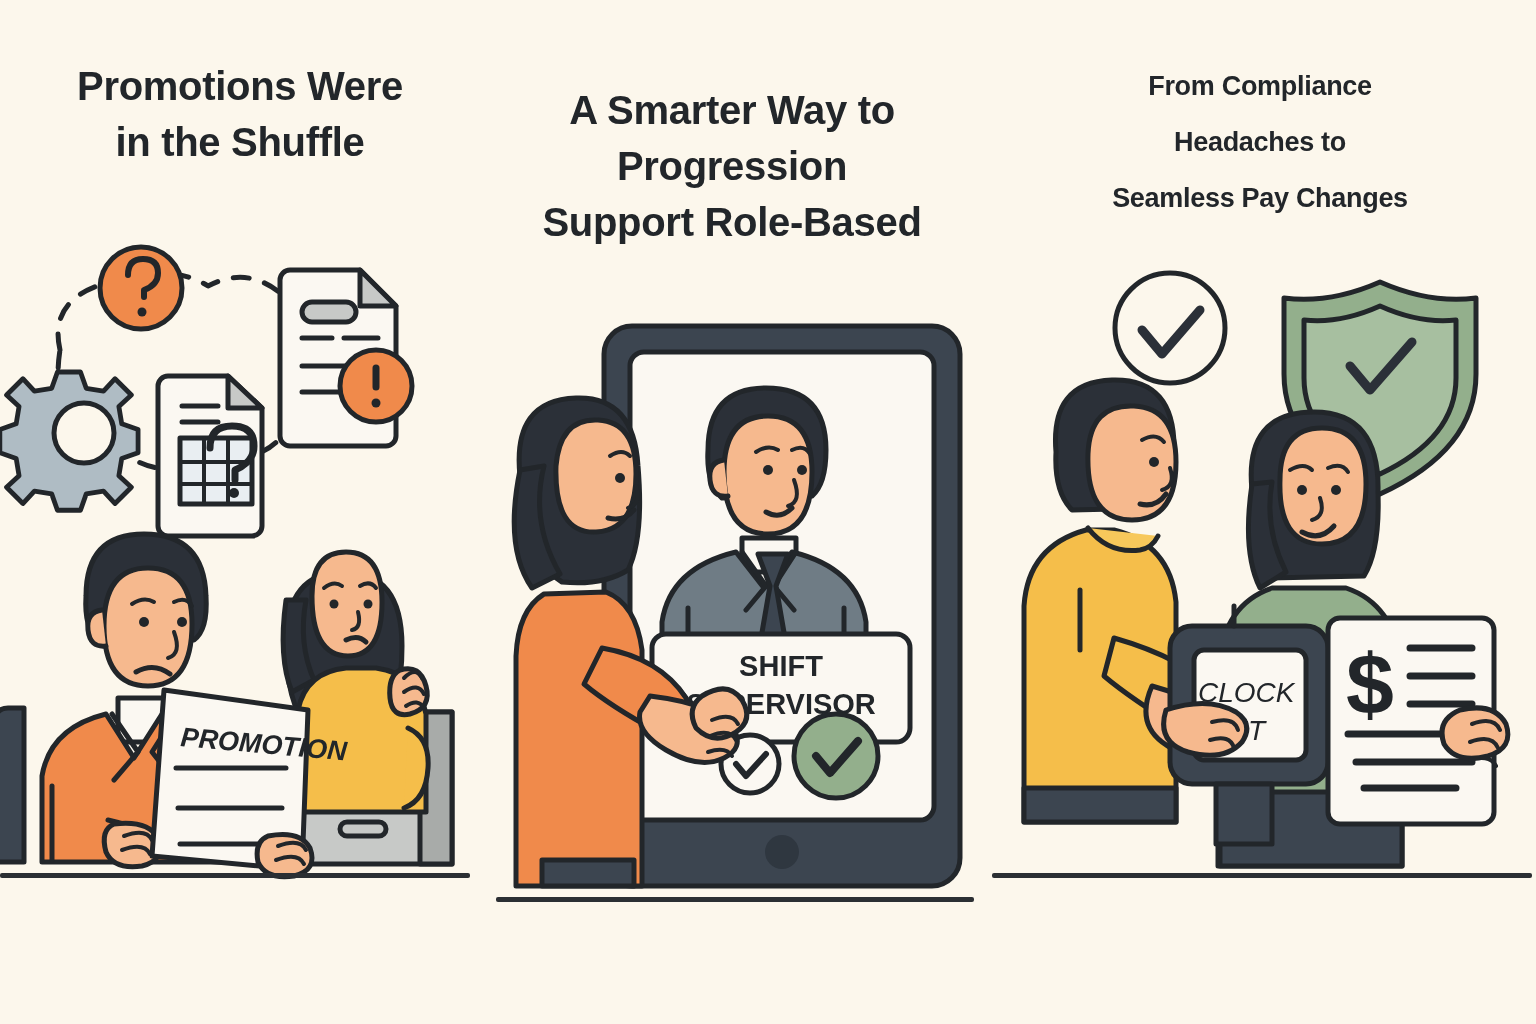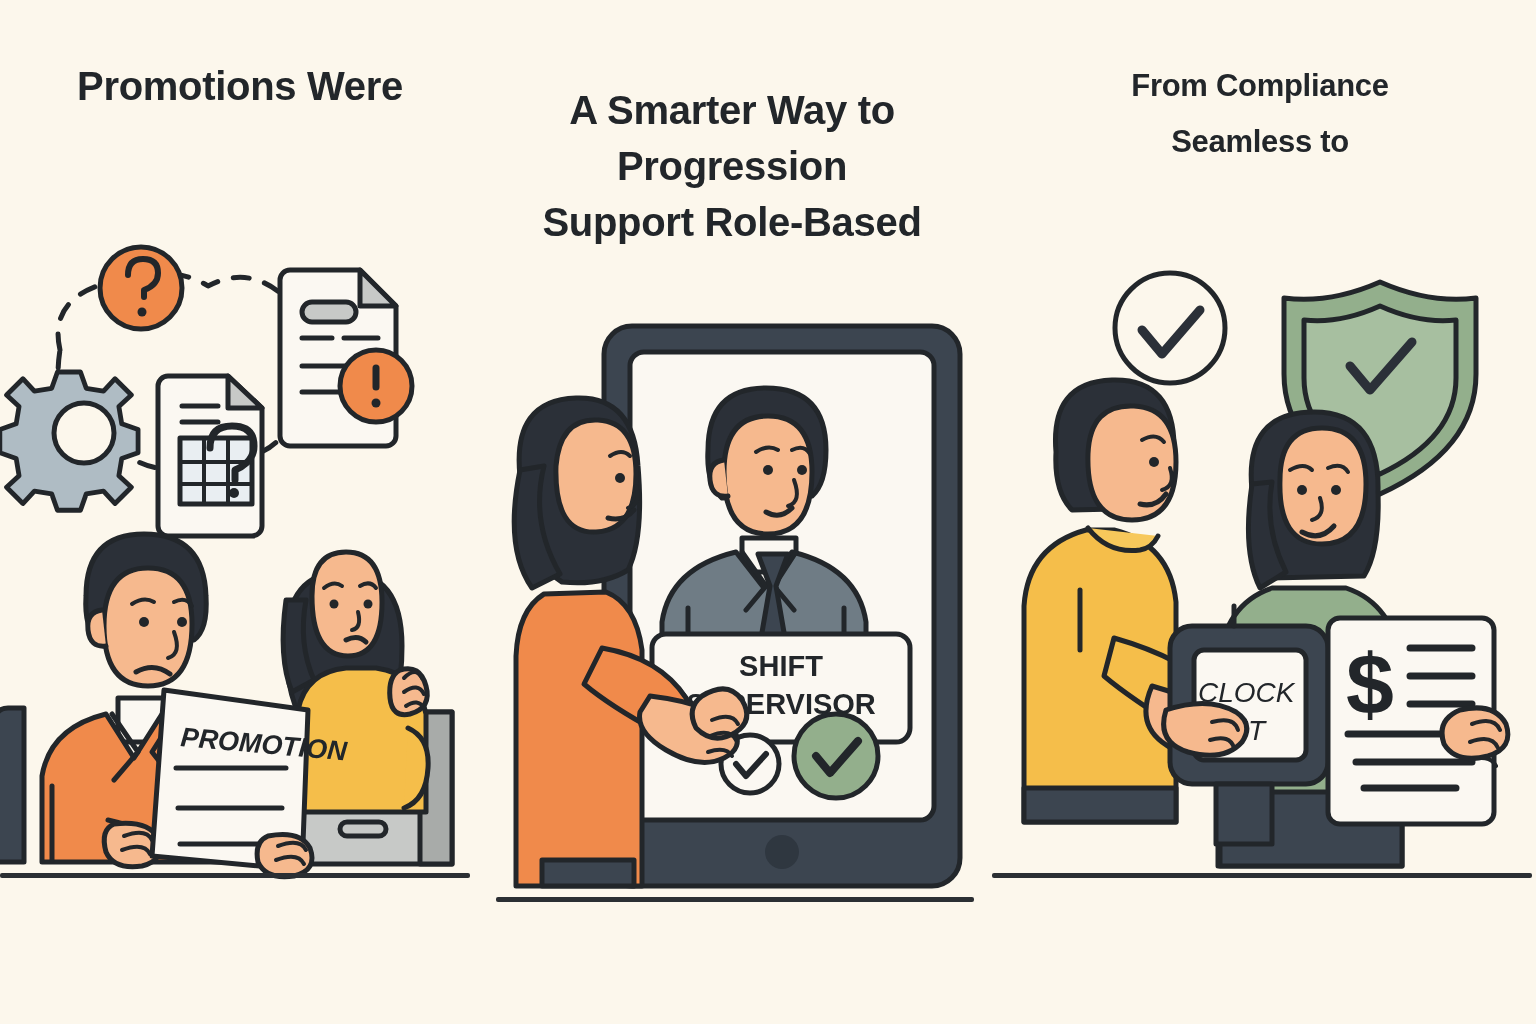--- a/index.html
+++ b/index.html
@@ -17,34 +17,35 @@
   .panel-title{
     position:absolute;left:0;right:0;top:58px;
     text-align:center;
     font-size:40px;line-height:56px;
     font-weight:700;
     color:#22262A;
     letter-spacing:-0.3px;
     padding:0 14px;
     box-sizing:border-box;
   }
-  #panel-3 .panel-title{font-size:31px;padding:0 4px;}
+  #panel-3 .panel-title{font-size:27px;padding:0 4px;}
 
   .art{position:absolute;left:0;top:240px;width:100%;height:650px;}
   svg{display:block;overflow:visible;}
   .ground{position:absolute;bottom:146px;height:5px;background:#2B2F33;border-radius:2px;}
 </style>
 </head>
 <body>
 
 <div class="stage">
 
   <div class="panel" id="panel-1">
     <div class="panel-title">
       <div>Promotions Were</div>
+      <div>in the Shuffle</div>
     </div>
 
     <div class="art">
       <svg width="480" height="650" viewBox="0 0 480 650">
         <g stroke="#22262A" stroke-width="5" stroke-linecap="round" stroke-linejoin="round" fill="none">
 
           <path d="M60 110 Q48 58 110 42 Q170 22 208 46 Q250 24 286 58 Q318 92 290 126
                    Q320 168 282 196 Q258 226 206 214 Q168 242 128 216 Q86 226 78 186
                    Q52 160 60 110 Z" stroke="#22262A" stroke-width="5" stroke-dasharray="16 16"></path>
 
@@ -216,21 +217,22 @@
 
         </g>
       </svg>
     </div>
     <div class="ground" style="left:12px;width:478px;"></div>
   </div>
 
   <div class="panel" id="panel-3">
     <div class="panel-title">
       <div>From Compliance</div>
-      <div>Seamless to</div>
+      <div>Headaches to</div>
+      <div>Seamless Pay Changes</div>
     </div>
 
     <div class="art">
       <svg width="552" height="650" viewBox="0 0 552 650">
         <g stroke="#22262A" stroke-width="5" stroke-linecap="round" stroke-linejoin="round" fill="none">
 
           <g>
             <circle cx="186" cy="88" r="55" fill="#FCF7EC" stroke="#22262A" stroke-width="5"></circle>
             <path d="M158 90 l20 24 l38 -44" stroke="#2B3038" stroke-width="9" fill="none"></path>
           </g>

